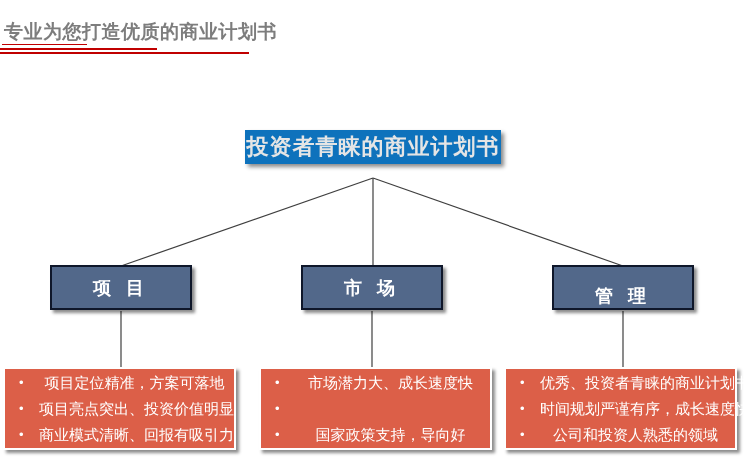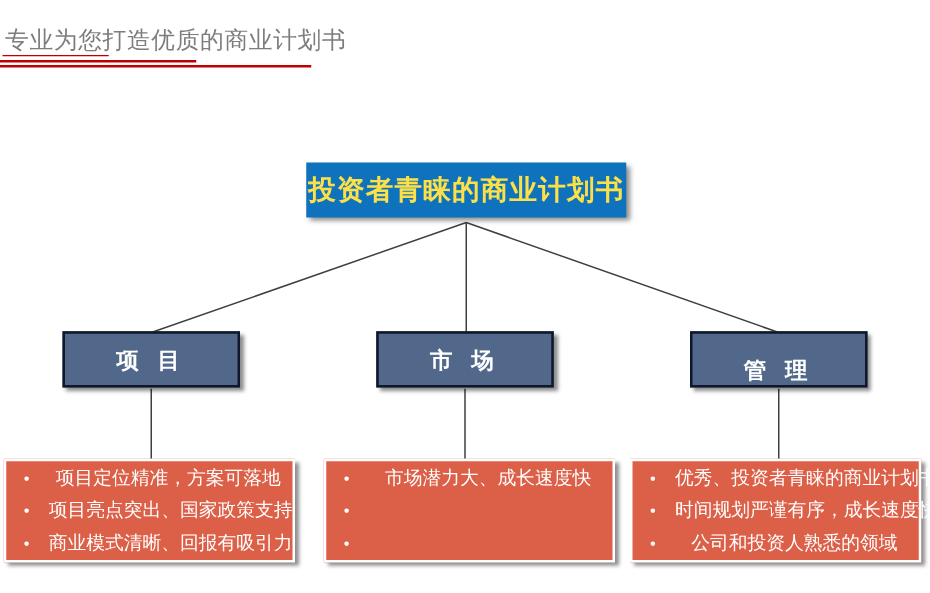--- a/index.html
+++ b/index.html
@@ -11,21 +11,21 @@
     overflow: hidden;
     font-family: "Liberation Sans", sans-serif;
   }
 
   
   .slide-title {
     position: absolute;
     left: 4px;
     top: 19px;
     font-size: 19px;
-    font-weight: normal;
+    font-weight: bold;
     color: #7d7d7d;
     letter-spacing: 0.5px;
     white-space: nowrap;
   }
   .title-underline { position: absolute; background: #c00000; }
   .u1 { left: 2px; top: 44px; width: 85px;  height: 1px; }
   .u2 { left: 0px; top: 48px; width: 157px; height: 2px; }
   .u3 { left: 0px; top: 52px; width: 249px; height: 2px; }
 
   
@@ -33,25 +33,25 @@
     position: absolute;
     left: 0; top: 0;
     width: 744px; height: 474px;
     pointer-events: none;
   }
 
   
   .root-box {
     position: absolute;
     left: 245px; top: 130px;
-    width: 256px; height: 44px;
+    width: 256px; height: 34px;
     background: #0e72bc;
     box-shadow: 3px 3px 4px rgba(0,0,0,0.45);
     display: flex; align-items: center; justify-content: center;
-    color: #fde047;
+    color: #e5e5e5;
     font-family: "Liberation Serif", serif;
     font-weight: bold;
     font-size: 22px;
     letter-spacing: 1px;
     white-space: nowrap;
   }
 
   
   .branch-box {
     position: absolute;
@@ -137,38 +137,39 @@
     <span>管 理</span>
   </div>
 
   <div class="detail-box detail-1">
     <div class="bullet-row">
       <span class="bullet-dot">•</span>
       <span class="bullet-text">项目定位精准，方案可落地</span>
     </div>
     <div class="bullet-row">
       <span class="bullet-dot">•</span>
-      <span class="bullet-text">项目亮点突出、国家政策支持</span>
+      <span class="bullet-text">项目亮点突出、投资价值明显</span>
     </div>
     <div class="bullet-row">
       <span class="bullet-dot">•</span>
       <span class="bullet-text">商业模式清晰、回报有吸引力</span>
     </div>
   </div>
 
   <div class="detail-box detail-2">
     <div class="bullet-row">
       <span class="bullet-dot">•</span>
       <span class="bullet-text">市场潜力大、成长速度快</span>
     </div>
     <div class="bullet-row">
       <span class="bullet-dot">•</span>
     </div>
     <div class="bullet-row">
       <span class="bullet-dot">•</span>
+      <span class="bullet-text">国家政策支持，导向好</span>
     </div>
   </div>
 
   <div class="detail-box detail-3">
     <div class="bullet-row">
       <span class="bullet-dot">•</span>
       <span class="bullet-text">优秀、投资者青睐的商业计划书</span>
     </div>
     <div class="bullet-row">
       <span class="bullet-dot">•</span>

